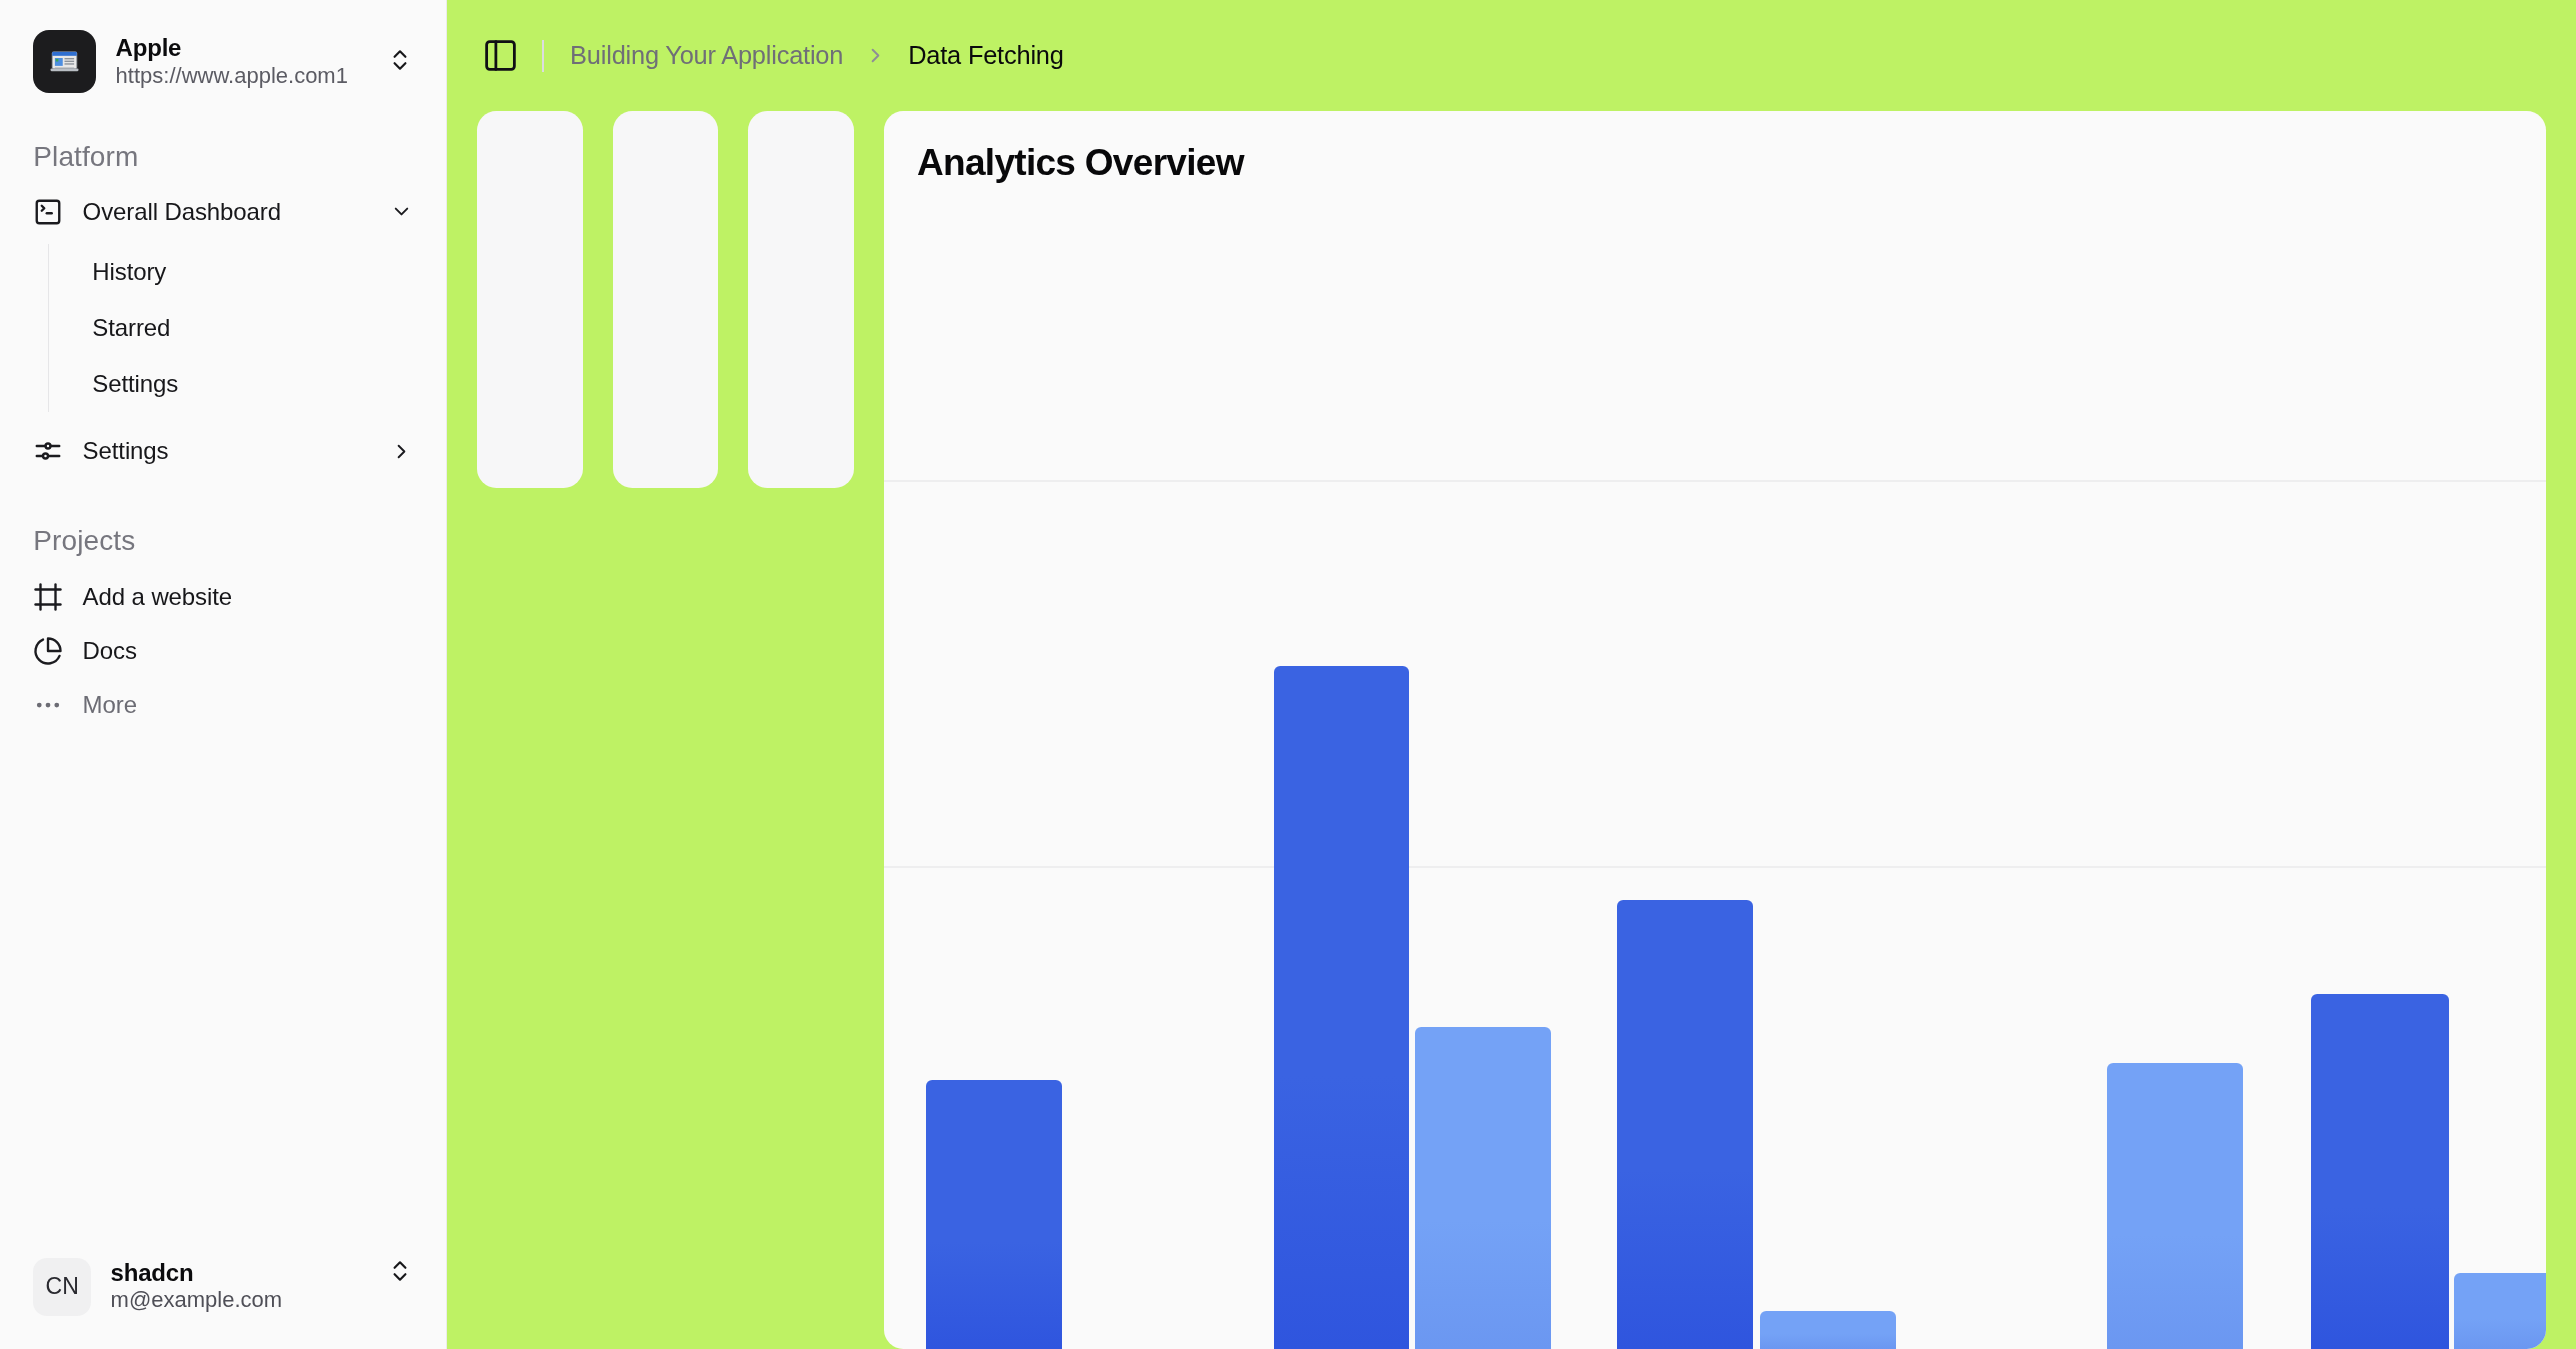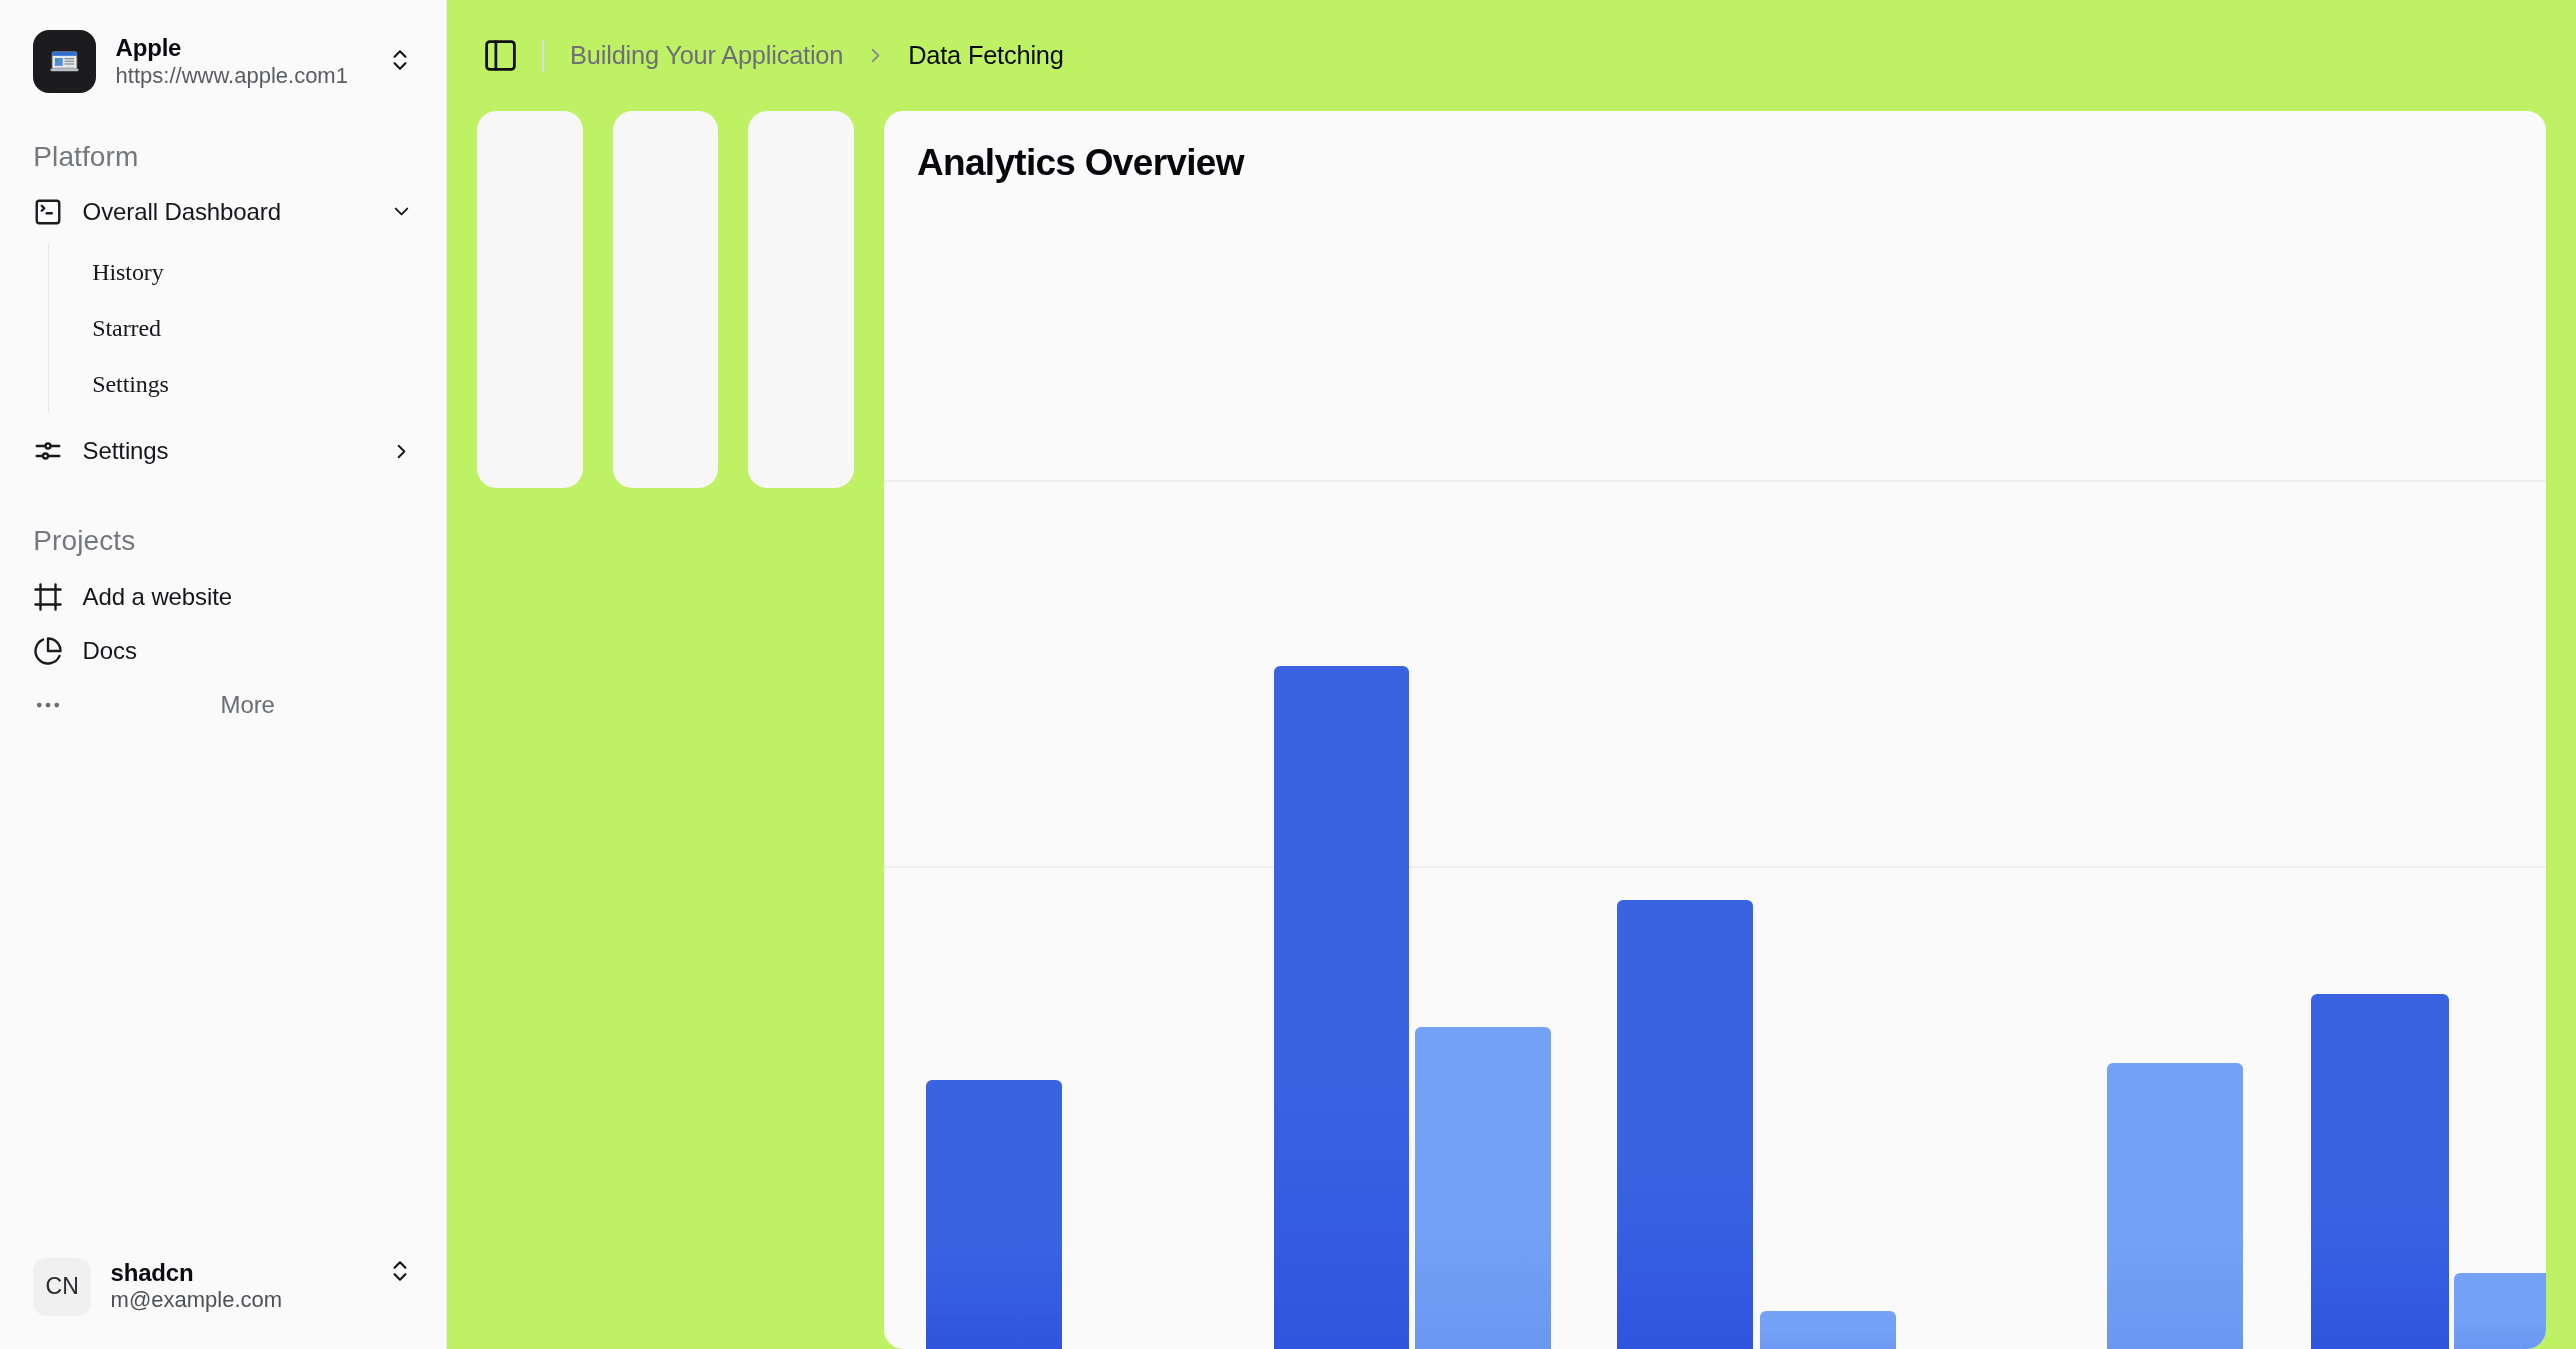--- a/index.html
+++ b/index.html
@@ -68,28 +68,27 @@
   .nav-item {
     display: flex; align-items: center; gap: 19.3px;
     height: 54px; padding: 0 14px;
     border-radius: 11.4px; cursor: pointer;
     color: #17171a;
   }
   .nav-item .ico { width: 30px; height: 30px; flex: 0 0 30px; color: #1b1b1f; display:flex; align-items:center; justify-content:center;}
   .nav-item .ico svg { width: 30px; height: 30px; display:block; }
   .nav-label { font-size: 24px; line-height: 1; letter-spacing: -0.1px; flex: 1 1 auto; }
   .nav-item .chev-end { width: 23px; flex: 0 0 23px; color: #1b1b1f; display:flex;align-items:center;justify-content:center;}
-  .nav-item.muted .nav-label { color: #6c6c74; text-align: center; }
+  .nav-item.muted .nav-label { color: #6c6c74; }
   .nav-item.muted .ico { color: #6c6c74; }
 
   .sub-list {
     margin: 5.3px 0 0 29px;
     padding-left: 29px;
     border-left: 1.8px solid #e6e6e8;
-    font-family: Liberation Serif, serif;
   }
   .sub-item {
     display: flex; align-items: center;
     height: 56px; padding: 0 14px;
     border-radius: 11.4px; cursor: pointer;
     font-size: 24px; color: #17171a; letter-spacing: -0.1px;
   }
 
   .sb-footer { padding: 0 19.3px 23px 19.3px; }
   .user-row {

